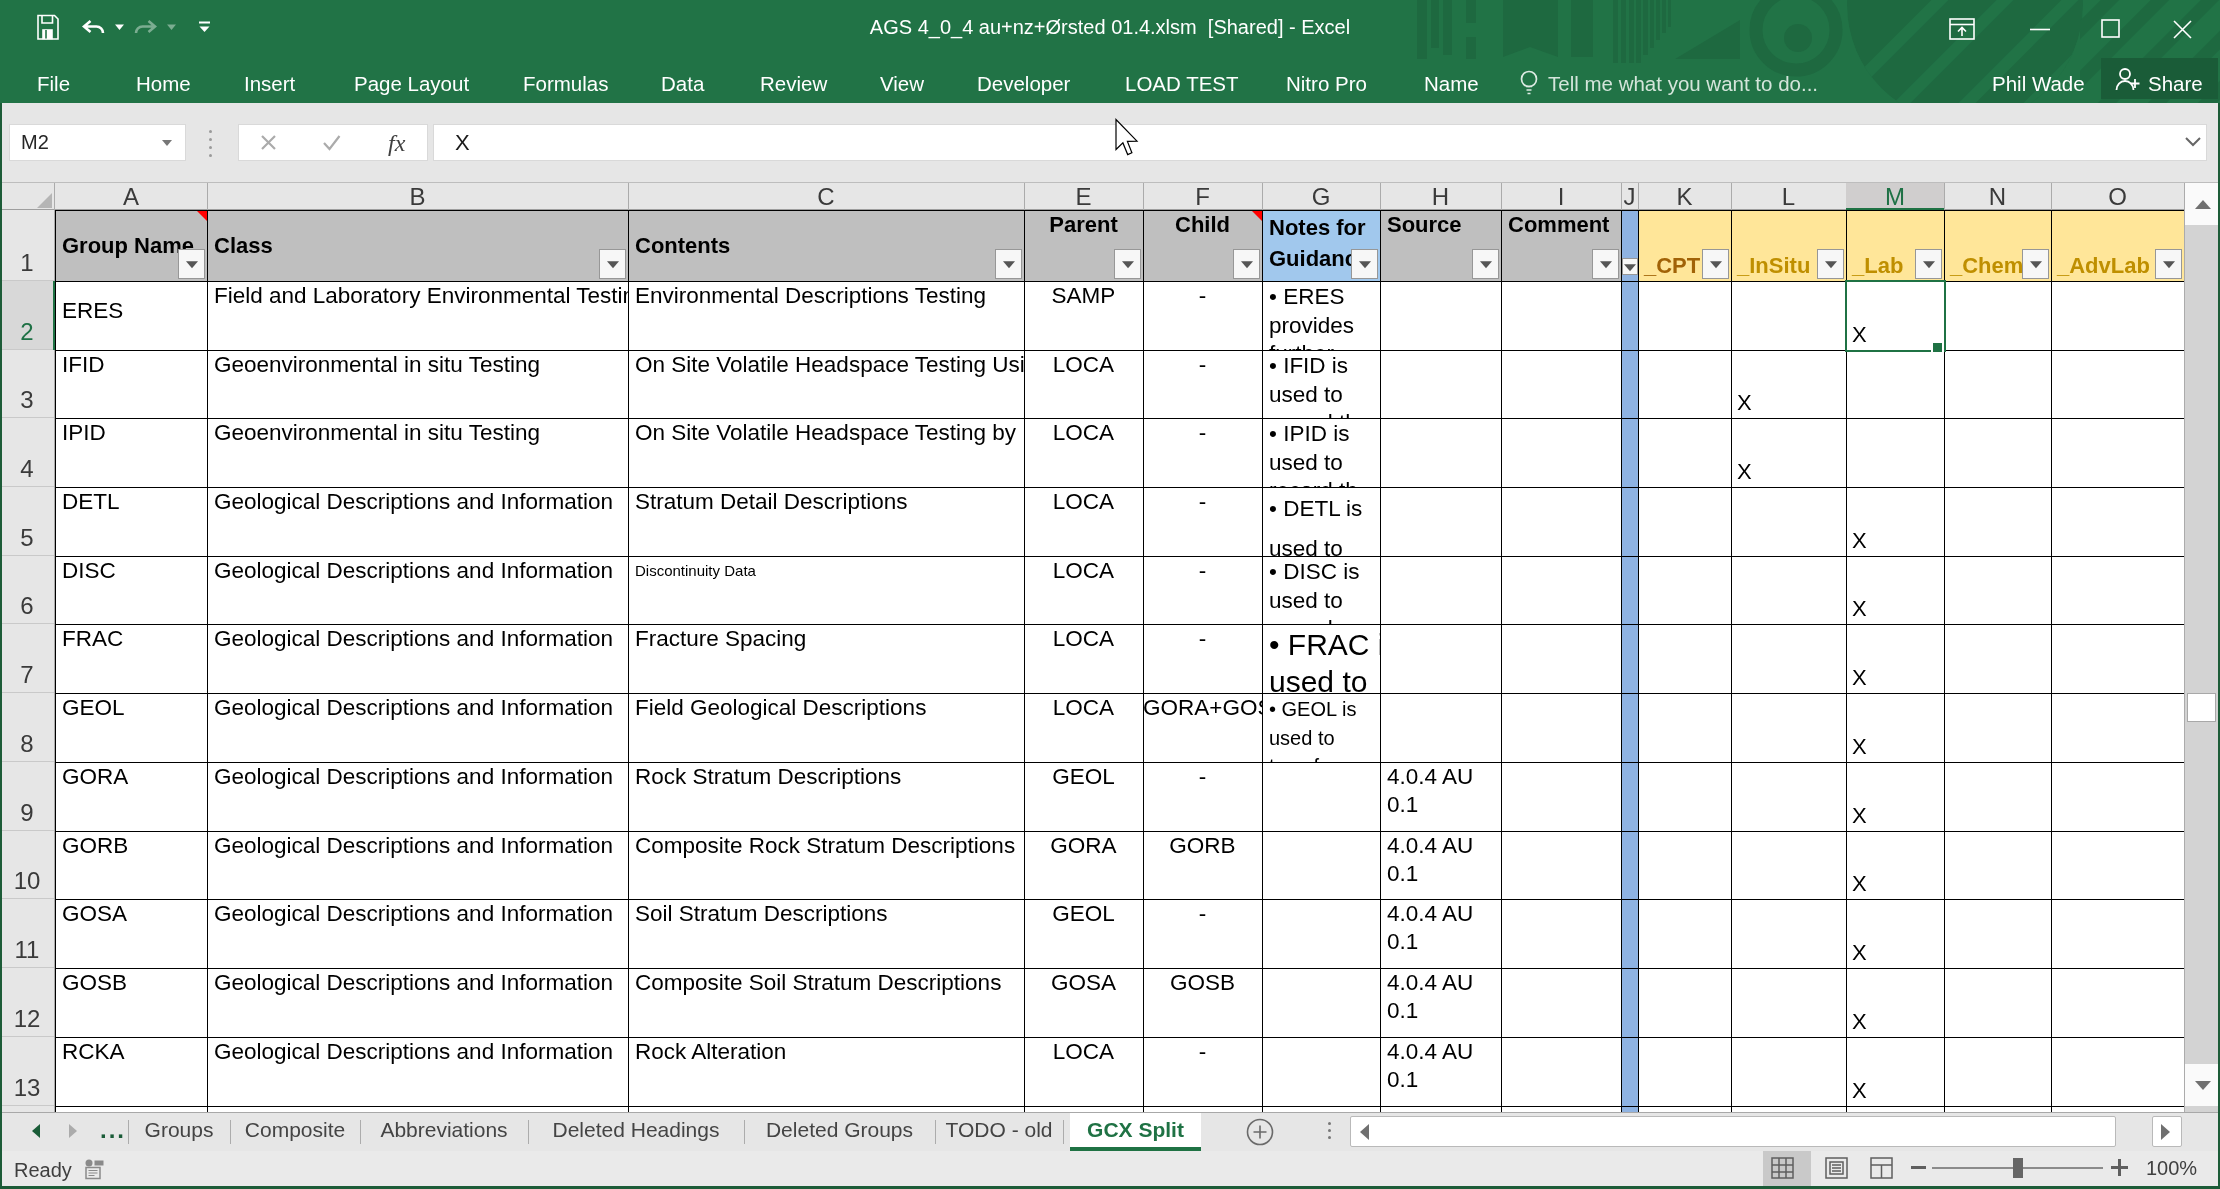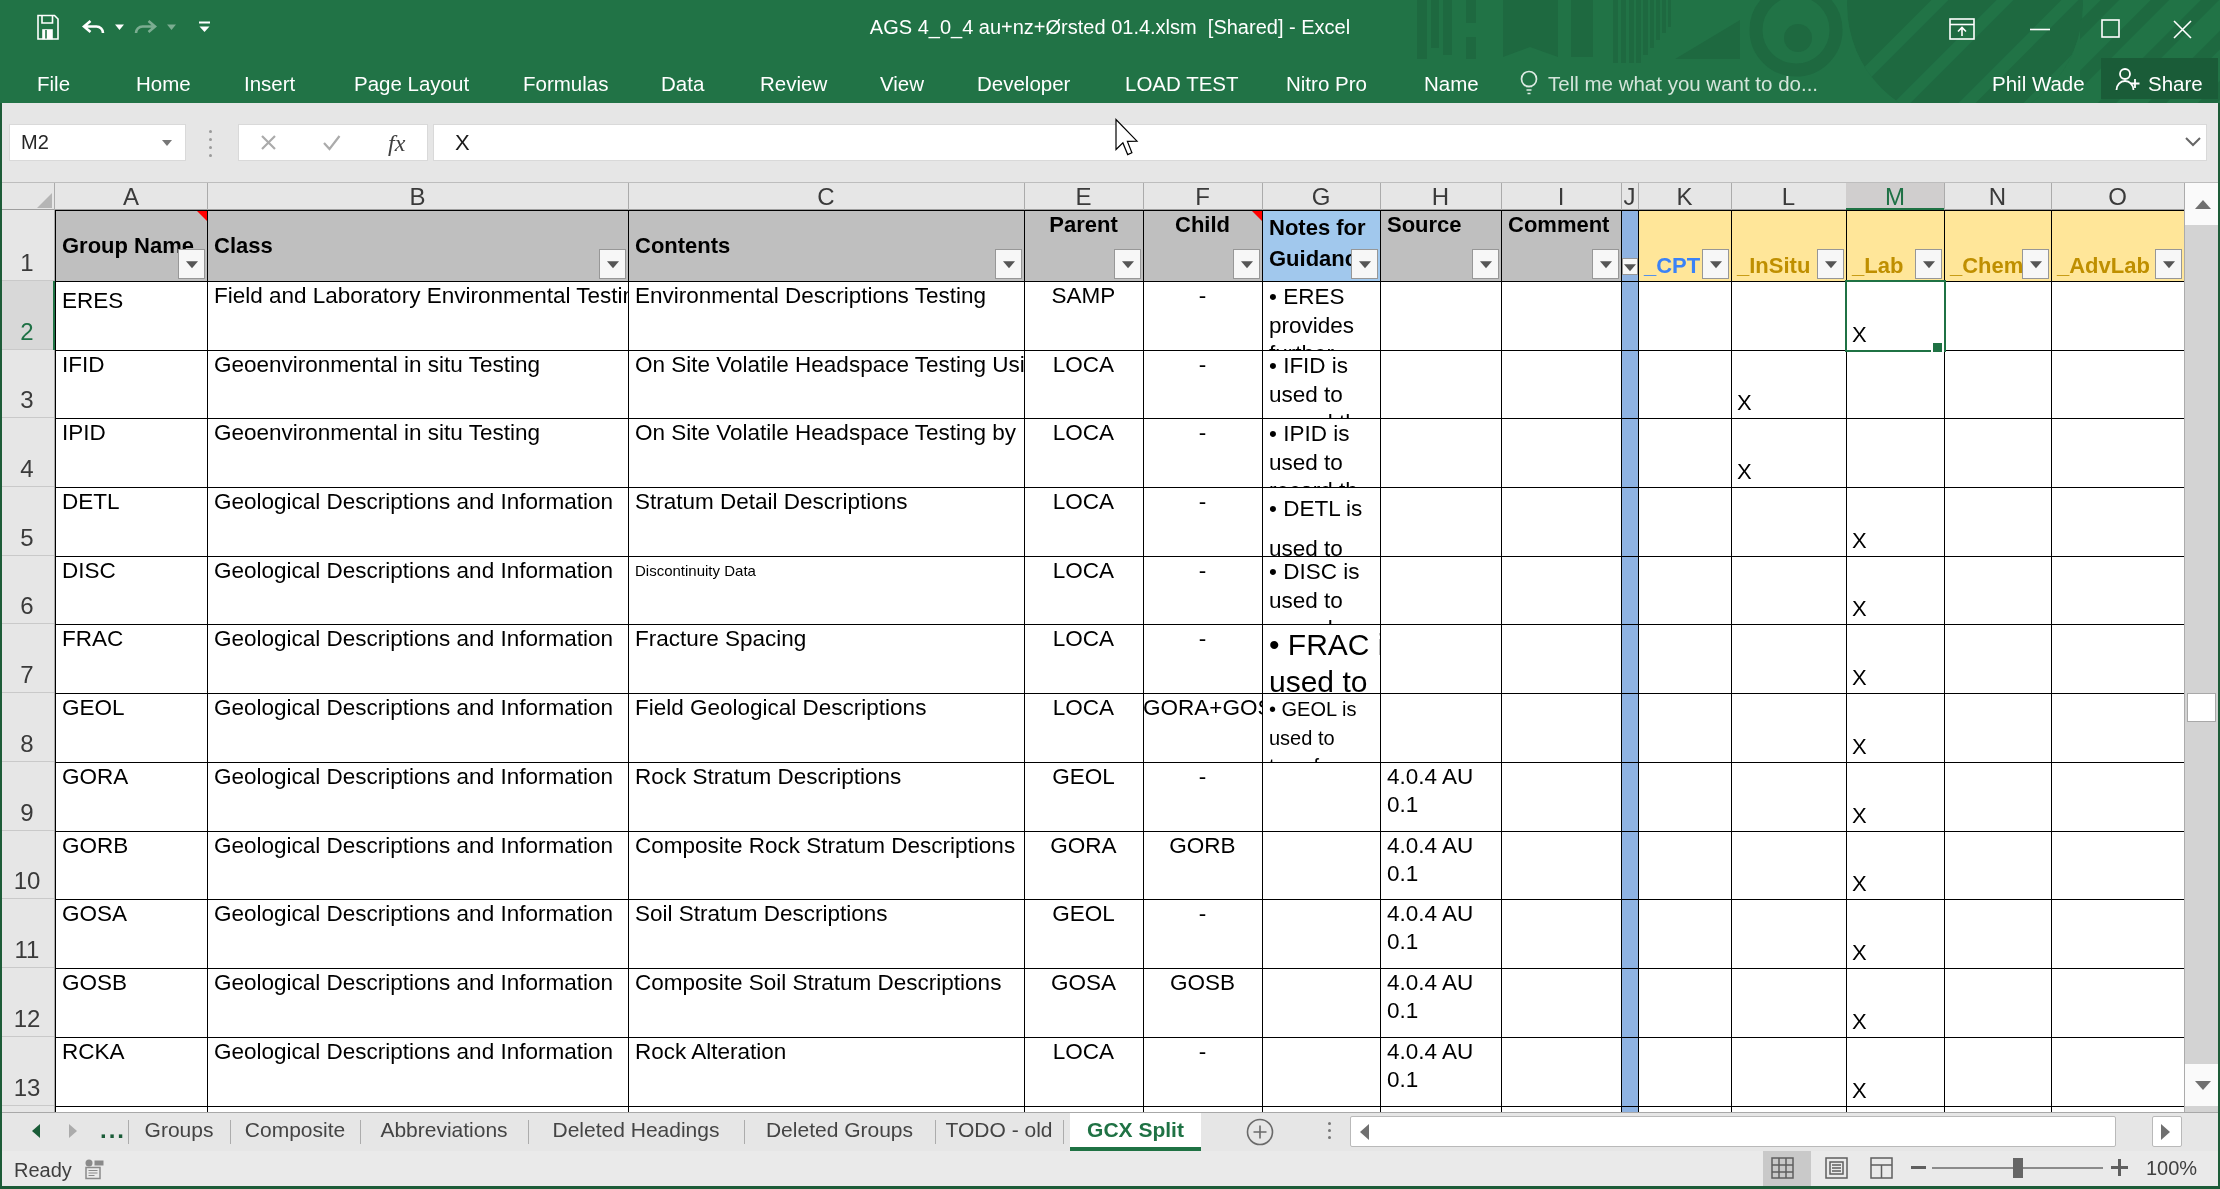--- a/index.html
+++ b/index.html
@@ -236,42 +236,42 @@
 <div class="ab" style="left:2051px;top:210px;width:133px;height:71px;background:#FFE699"></div>
 <div class="ab" style="left:1621px;top:210px;width:17px;height:902px;background:#8FB3E2"></div>
 <div class="cell" style="left:55px;top:210px;width:152px;height:71px;font-weight:bold;padding:0 7px;display:flex;align-items:center">Group Name</div>
 <div class="cell" style="left:207px;top:210px;width:421px;height:71px;font-weight:bold;padding:0 7px;display:flex;align-items:center">Class</div>
 <div class="cell" style="left:628px;top:210px;width:396px;height:71px;font-weight:bold;padding:0 7px;display:flex;align-items:center">Contents</div>
 <div class="cell" style="left:1024px;top:210px;width:119px;height:71px;font-weight:bold;padding-top:1px;text-align:center">Parent</div>
 <div class="cell" style="left:1143px;top:210px;width:119px;height:71px;font-weight:bold;padding-top:1px;text-align:center">Child</div>
 <div class="cell" style="left:1262px;top:210px;width:118px;height:71px;font-weight:bold;padding:2px 0 0 7px;line-height:31px">Notes for<br>Guidance</div>
 <div class="cell" style="left:1380px;top:210px;width:121px;height:71px;font-weight:bold;padding:1px 7px">Source</div>
 <div class="cell" style="left:1501px;top:210px;width:120px;height:71px;font-weight:bold;padding:1px 7px">Comment</div>
-<div class="cell" style="left:1638px;top:210px;width:93px;height:71px;font-weight:bold;color:#3b82f6;display:flex;align-items:flex-end;padding:0 0 1px 6px">_CPT</div>
+<div class="cell" style="left:1638px;top:210px;width:93px;height:71px;font-weight:bold;color:#a16207;display:flex;align-items:flex-end;padding:0 0 1px 6px">_CPT</div>
 <div class="cell" style="left:1731px;top:210px;width:115px;height:71px;font-weight:bold;color:#BF8F00;display:flex;align-items:flex-end;padding:0 0 1px 6px">_InSitu</div>
 <div class="cell" style="left:1846px;top:210px;width:98px;height:71px;font-weight:bold;color:#BF8F00;display:flex;align-items:flex-end;padding:0 0 1px 6px">_Lab</div>
 <div class="cell" style="left:1944px;top:210px;width:107px;height:71px;font-weight:bold;color:#BF8F00;display:flex;align-items:flex-end;padding:0 0 1px 6px">_Chem</div>
 <div class="cell" style="left:2051px;top:210px;width:133px;height:71px;font-weight:bold;color:#BF8F00;display:flex;align-items:flex-end;padding:0 0 1px 6px">_AdvLab</div>
 <div class="rtri" style="left:196px;top:210px"></div>
 <div class="rtri" style="left:1251px;top:210px"></div>
 <div class="fbtn" style="left:178px;top:249px;width:27px;height:30px"></div>
 <div class="fbtn" style="left:599px;top:249px;width:27px;height:30px"></div>
 <div class="fbtn" style="left:995px;top:249px;width:27px;height:30px"></div>
 <div class="fbtn" style="left:1114px;top:249px;width:27px;height:30px"></div>
 <div class="fbtn" style="left:1233px;top:249px;width:27px;height:30px"></div>
 <div class="fbtn" style="left:1351px;top:249px;width:27px;height:30px"></div>
 <div class="fbtn" style="left:1472px;top:249px;width:27px;height:30px"></div>
 <div class="fbtn" style="left:1592px;top:249px;width:27px;height:30px"></div>
 <div class="fbtn" style="left:1702px;top:249px;width:27px;height:30px"></div>
 <div class="fbtn" style="left:1817px;top:249px;width:27px;height:30px"></div>
 <div class="fbtn" style="left:1915px;top:249px;width:27px;height:30px"></div>
 <div class="fbtn" style="left:2022px;top:249px;width:27px;height:30px"></div>
 <div class="fbtn" style="left:2155px;top:249px;width:27px;height:30px"></div>
 <div class="fbtn" style="left:1621.5px;top:258px;width:16px;height:17px"></div>
-<div class="cell" style="left:55px;top:281px;width:152px;height:69px;padding:6px 7px;font-size:22.5px;">ERES</div>
+<div class="cell" style="left:55px;top:281px;width:152px;height:69px;padding:16px 7px;font-size:22.5px;">ERES</div>
 <div class="cell" style="left:207px;top:281px;width:421px;height:69px;padding:1px 7px;font-size:22.5px;">Field and Laboratory Environmental Testing</div>
 <div class="cell" style="left:628px;top:281px;width:396px;height:69px;padding:1px 7px;font-size:22.5px;">Environmental Descriptions Testing</div>
 <div class="cell" style="left:1024px;top:281px;width:119px;height:69px;padding:1px 7px;font-size:22.5px;text-align:center;padding:1px 0">SAMP</div>
 <div class="cell" style="left:1143px;top:281px;width:119px;height:69px;padding:1px 7px;font-size:22.5px;text-align:center;padding:1px 0">-</div>
 <div class="cell" style="left:1262px;top:281px;width:118px;height:69px;padding:1px 7px;font-size:22.5px;padding-top:2px;line-height:28.5px">• ERES<br>provides<br>further</div>
 <div class="ab" style="left:1846px;top:281px;width:98px;height:69px;display:flex;align-items:flex-end;padding:0 0 3px 6px">
     <span style="font-size:22px;line-height:24px">X</span>
   </div>
 <div class="cell" style="left:55px;top:350px;width:152px;height:68px;padding:1px 7px;font-size:22.5px;">IFID</div>
 <div class="cell" style="left:207px;top:350px;width:421px;height:68px;padding:1px 7px;font-size:22.5px;">Geoenvironmental in situ Testing</div>

